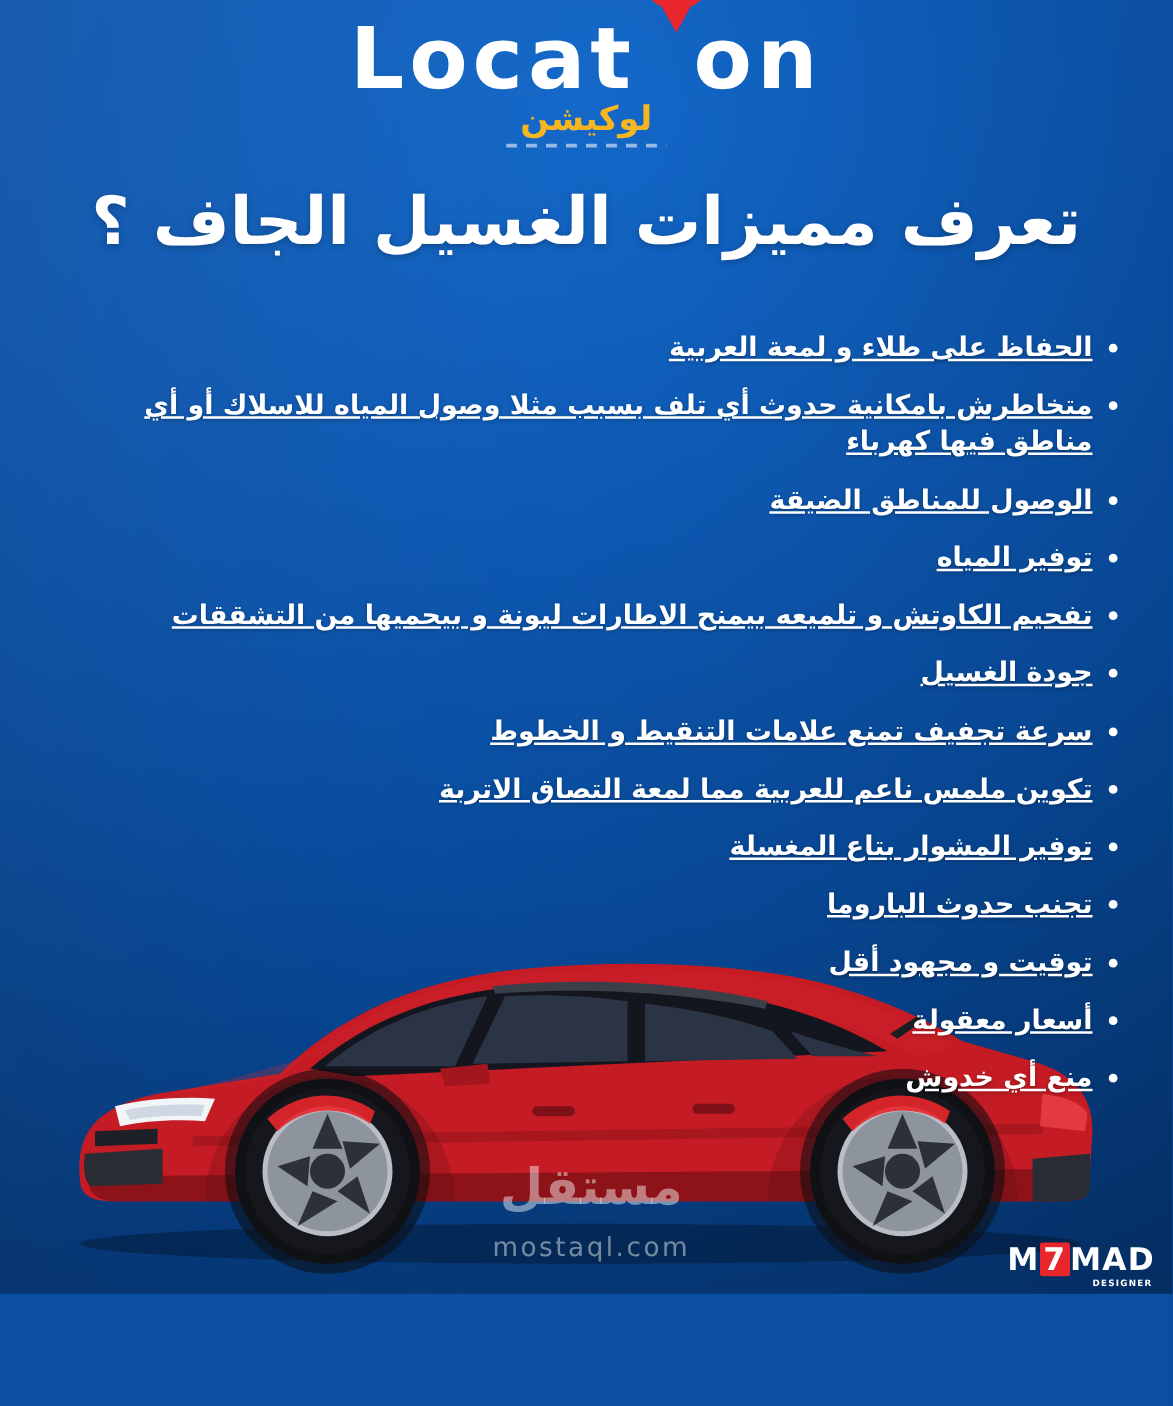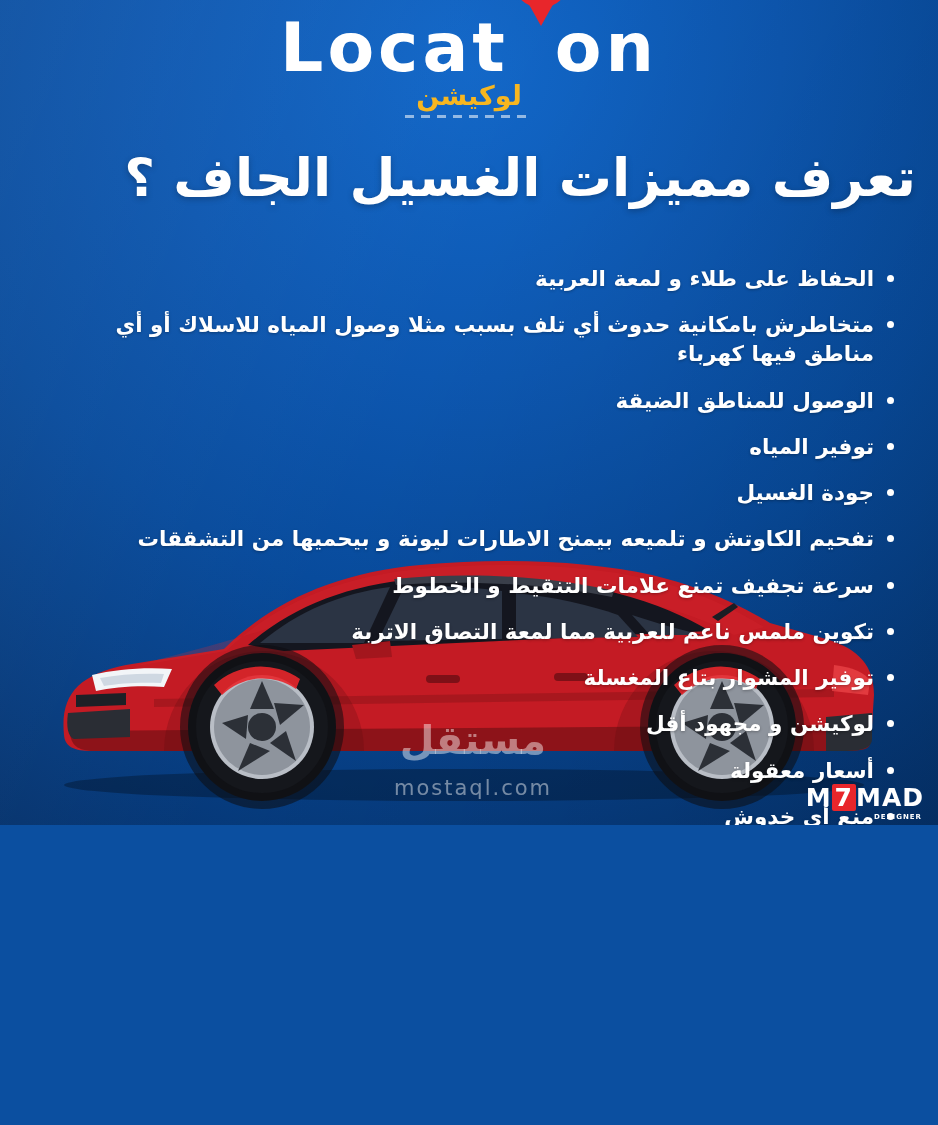--- a/index.html
+++ b/index.html
@@ -9,21 +9,21 @@
   body {
     width: 938px;
     height: 1125px;
     overflow: hidden;
     font-family: "DejaVu Sans", sans-serif;
     background: #0b4fa0;
   }
   .poster {
     position: relative;
     width: 938px;
-    height: 825px;
+    height: 1035px;
     background:
       radial-gradient(circle at 50% 8%, #1267c8 0%, #0d57b0 35%, #084b9c 60%, #05336e 100%);
     overflow: hidden;
   }
   
   .poster::after {
     content: "";
     position: absolute;
     inset: 0;
     background: linear-gradient(115deg, rgba(255,255,255,0.05) 0%, rgba(255,255,255,0) 45%, rgba(0,0,0,0.12) 100%);
@@ -94,21 +94,21 @@
   .logo-rule {
     width: 128px;
     height: 3px;
     margin: 4px auto 0;
     background: repeating-linear-gradient(to right, rgba(255,255,255,0.55) 0 9px, rgba(255,255,255,0) 9px 16px);
   }
 
   
   .headline {
     margin: 26px 22px 0;
-    text-align: right;
+    text-align: center;
     color: #ffffff;
     font-size: 53px;
     font-weight: bold;
     line-height: 1.28;
     letter-spacing: 0px;
     text-shadow: 0 2px 6px rgba(0,0,0,0.25);
     z-index: 3;
     position: relative;
   }
 
@@ -123,20 +123,21 @@
     color: #ffffff;
   }
   .features li {
     position: relative;
     font-size: 21.5px;
     font-weight: bold;
     line-height: 1.36;
     margin: 0 0 17px 0;
     padding-right: 22px;
     text-shadow: 0 1px 3px rgba(0,0,0,0.3);
+    text-decoration: underline;
   }
   .features li::before {
     content: "";
     position: absolute;
     right: 2px;
     top: 11px;
     width: 7px;
     height: 7px;
     border-radius: 50%;
     background: #ffffff;
@@ -237,26 +238,27 @@
     </div>
   </div>
 
   <h1 class="headline">تعرف مميزات الغسيل الجاف ؟</h1>
 
   <ul class="features">
     <li>الحفاظ  على طلاء و لمعة العربية</li>
     <li>متخاطرش بامكانية حدوث أي تلف بسبب مثلا وصول المياه للاسلاك أو أي مناطق فيها كهرباء</li>
     <li>الوصول للمناطق الضيقة</li>
     <li>توفير المياه</li>
+    <li>تفحيم الكاوتش و تلميعه بيمنح الاطارات ليونة و بيحميها من التشققات</li>
     <li>جودة الغسيل</li>
-    <li>تفحيم الكاوتش و تلميعه بيمنح الاطارات ليونة و بيحميها من التشققات</li>
     <li>سرعة تجفيف تمنع علامات التنقيط و الخطوط</li>
     <li>تكوين ملمس ناعم للعربية مما لمعة التصاق الاتربة</li>
     <li>توفير المشوار بتاع المغسلة</li>
-    <li>لوكيشن و مجهود أقل</li>
+    <li>تجنب حدوث الباروما</li>
+    <li>توقيت و مجهود أقل</li>
     <li>أسعار معقولة</li>
     <li>منع أي خدوش</li>
   </ul>
 
   <div class="car-area">
     <svg class="car-svg" viewBox="0 0 860 310" xmlns="http://www.w3.org/2000/svg">
 
       <ellipse cx="430" cy="286" rx="400" ry="16" fill="rgba(0,0,0,0.28)"></ellipse>
 
       <path d="M30 236 C26 196 44 176 92 166 L190 150 C236 104 300 74 386 66 C470 58 556 62 618 76 C668 88 706 106 736 124 L792 140 C826 150 840 168 840 196 L838 226 C838 244 826 252 808 252 L58 252 C40 252 31 248 30 236 Z" fill="#c41b24"></path>

